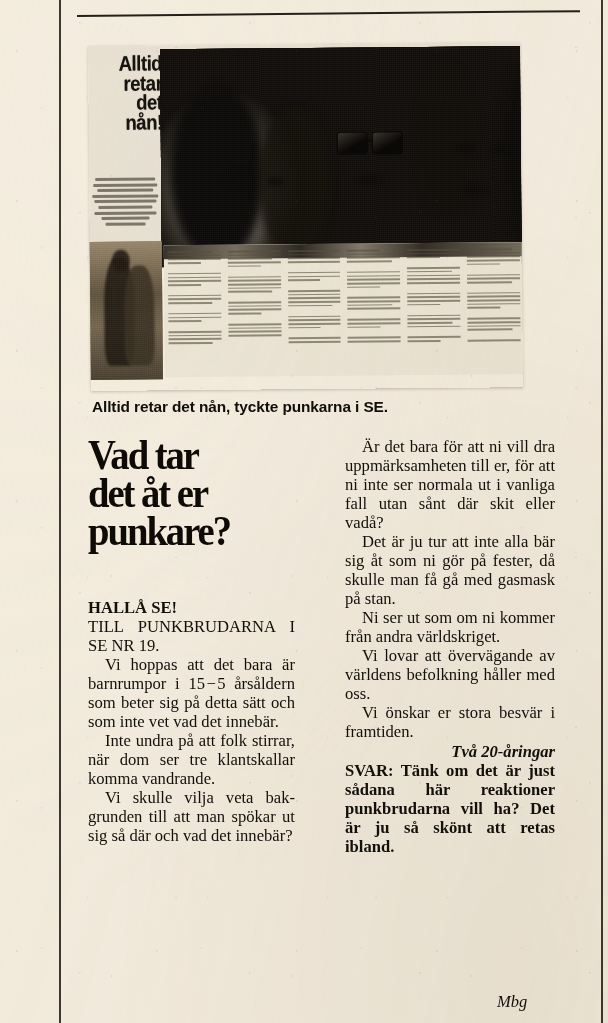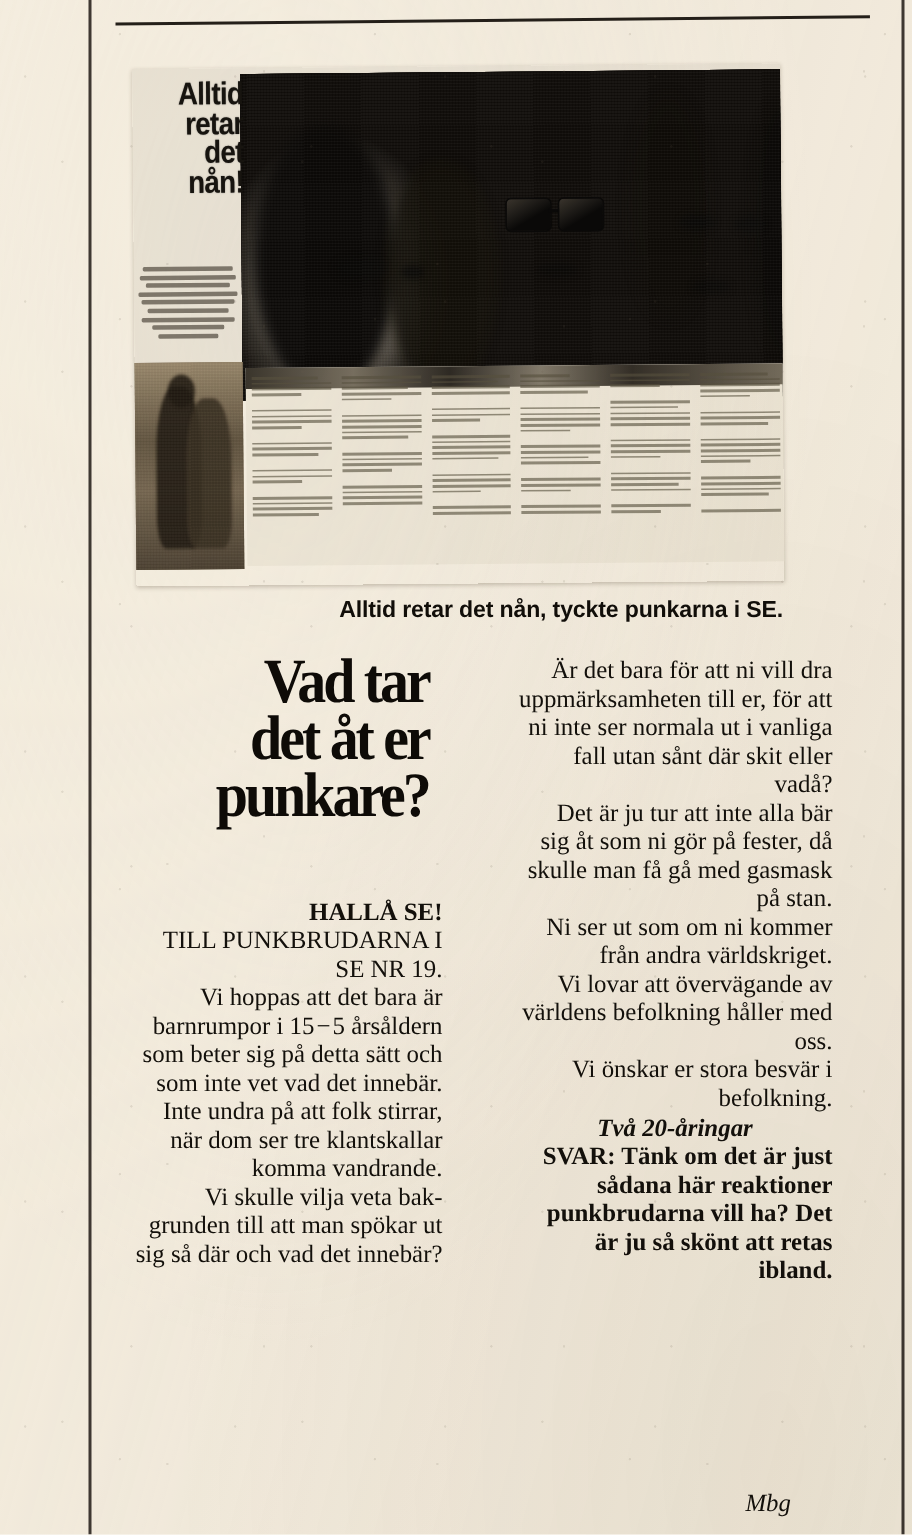--- a/index.html
+++ b/index.html
@@ -116,26 +116,26 @@
 
   
   .col{position:absolute;z-index:8;font-size:16.6px;line-height:1.145;
     text-align:justify;text-justify:inter-word;hyphens:manual;color:#17140f;}
   .col-left{left:88px;top:598px;width:207px;}
   .col-right{left:345px;top:437px;width:210px;}
   .col p{margin:0;text-indent:17px;}
   .col p.noind{text-indent:0;}
   .col p.lead{text-indent:0;}
   .b{font-weight:700;}
-  .sig{display:block;text-align:center;font-style:italic;font-weight:700;margin-top:1px;}
+  .sig{display:block;text-align:right;font-style:italic;font-weight:700;margin-top:1px;}
   .svar{font-weight:700;}
   .mbg{position:absolute;left:497px;top:992px;z-index:8;font-style:italic;font-size:16.5px;color:#17140f;}
 
   
-  .ink{filter:contrast(1.04);text-align:right;}
+  .ink{filter:contrast(1.04);}
 </style>
 </head>
 <body>
 
 <div class="rule-left"></div>
 <div class="rule-right"></div>
 <div class="rule-top"></div>
 
 <div class="clipping">
 
@@ -351,21 +351,21 @@
   <p>Vi hoppas att det bara är barnrumpor i 15 − 5 års­åldern som beter sig på detta sätt och som inte vet vad det innebär.</p>
   <p>Inte undra på att folk stirrar, när dom ser tre klantskallar komma vand­rande.</p>
   <p>Vi skulle vilja veta bak­grunden till att man spökar ut sig så där och vad det innebär?</p>
 </div>
 
 <div class="col col-right ink">
   <p>Är det bara för att ni vill dra uppmärksamheten till er, för att ni inte ser nor­mala ut i vanliga fall utan sånt där skit eller vadå?</p>
   <p>Det är ju tur att inte alla bär sig åt som ni gör på fester, då skulle man få gå med gasmask på stan.</p>
   <p>Ni ser ut som om ni kommer från andra världs­kriget.</p>
   <p>Vi lovar att övervägande av världens befolkning hål­ler med oss.</p>
-  <p>Vi önskar er stora be­svär i befolkning.</p>
+  <p>Vi önskar er stora be­svär i framtiden.</p>
   <p class="noind">
     <span class="sig">Två 20-åringar</span>
   </p>
   <p class="noind svar"><span>SVAR:</span><span> Tänk om det är just sådana här reaktioner punkbrudarna vill ha? Det är ju så skönt att retas ibland.</span></p>
 </div>
 
 <div class="mbg ink">Mbg</div>
 
 <div class="speckle"></div>
 <div class="paper-grain"></div>

